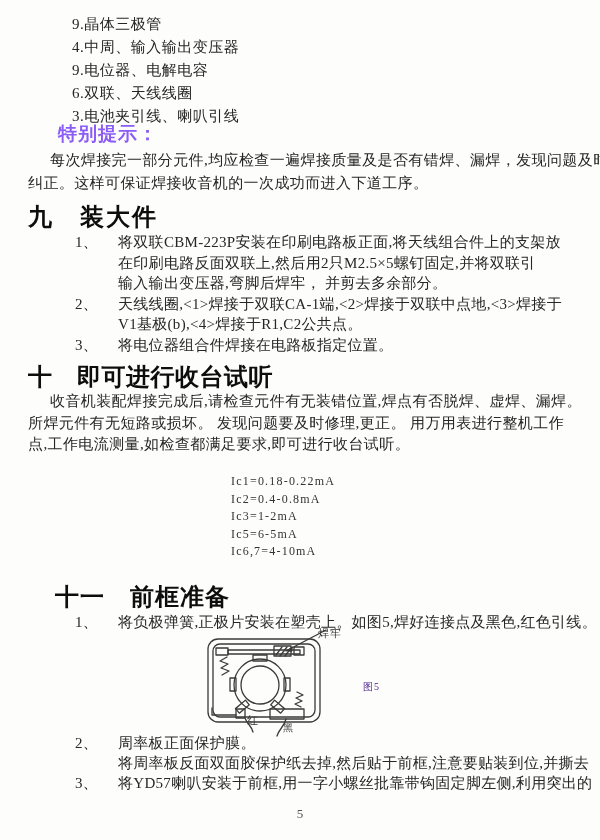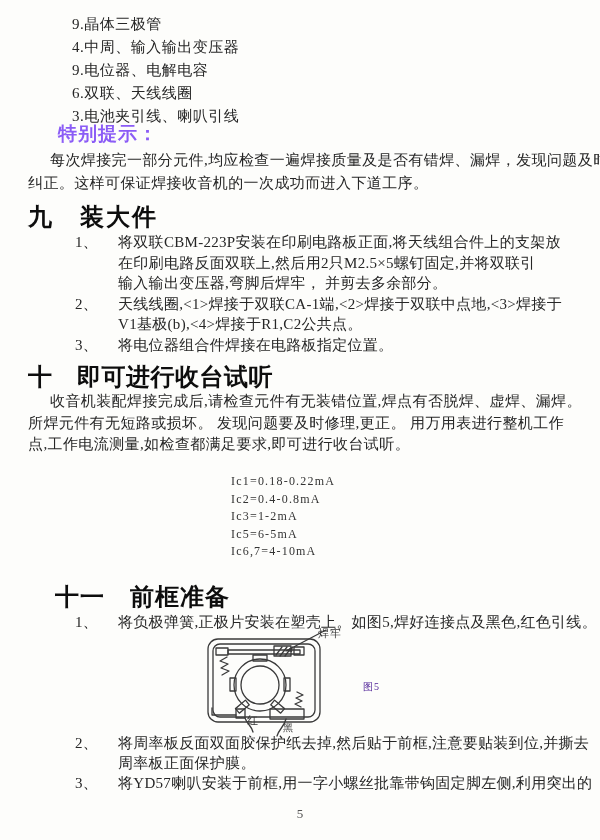--- a/index.html
+++ b/index.html
@@ -164,22 +164,22 @@
   <span class="fig-label label-solder">焊牢</span>
   <span class="fig-label label-red">红</span>
   <span class="fig-label label-black">黑</span>
   <span class="fig-label fig-caption">图5</span>
 </div>
 
 <div class="abs items s11-items23">
   <div class="item">
     <span class="num">2、</span>
     <div class="lines">
+      <div class="line">周率板正面保护膜。</div>
       <div class="line">将周率板反面双面胶保护纸去掉,然后贴于前框,注意要贴装到位,并撕去</div>
-      <div class="line">周率板正面保护膜。</div>
     </div>
   </div>
   <div class="item">
     <span class="num">3、</span>
     <div class="lines">
       <div class="line">将YD57喇叭安装于前框,用一字小螺丝批靠带钩固定脚左侧,利用突出的</div>
     </div>
   </div>
 </div>
 

